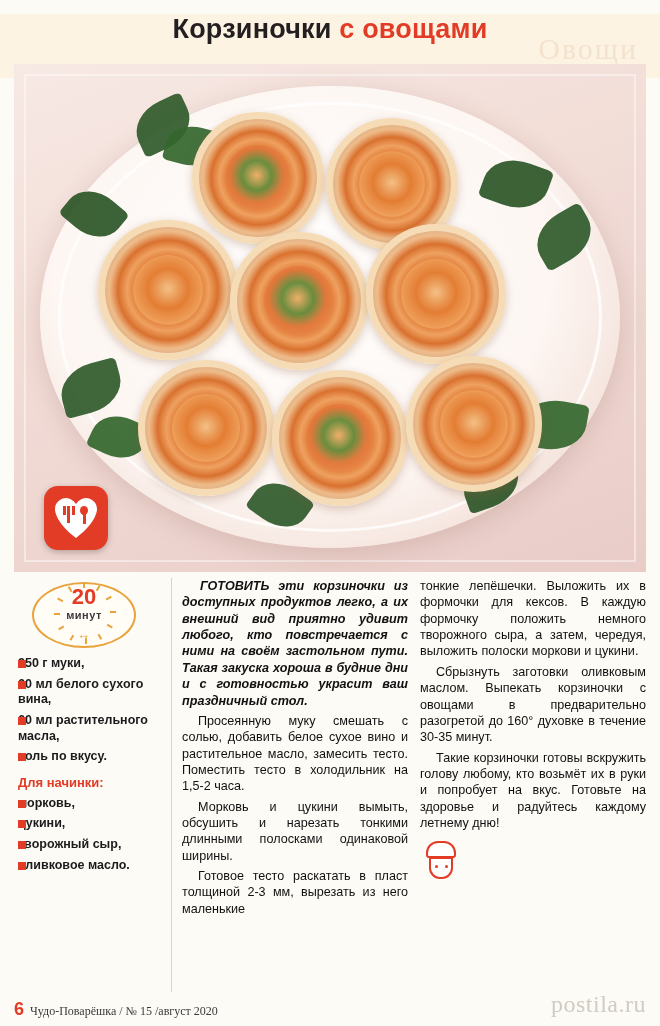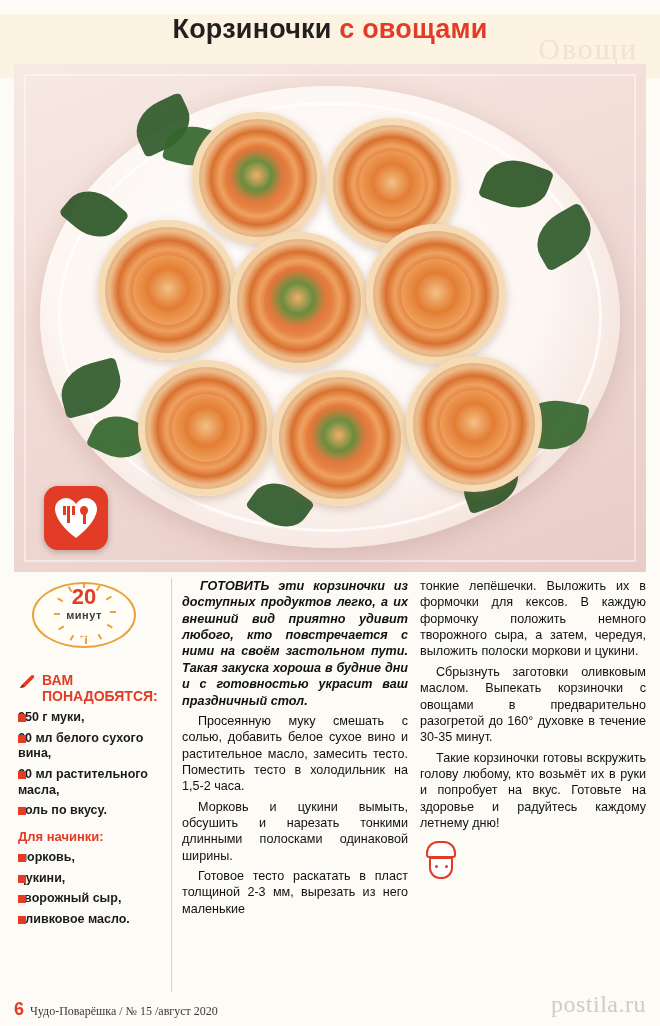--- a/index.html
+++ b/index.html
@@ -436,32 +436,20 @@
           <div class="tick" style="transform:rotate(240deg) translateX(-1px);"></div>
           <div class="tick" style="transform:rotate(270deg) translateX(-1px);"></div>
           <div class="tick" style="transform:rotate(300deg) translateX(-1px);"></div>
           <div class="tick" style="transform:rotate(330deg) translateX(-1px);"></div>
         </div>
         <div class="timer-num">20</div>
         <div class="timer-unit">минут</div>
         <div class="timer-arrow">↔</div>
       </div>
 
-      <div class="need-head">
-        <div class="pencil">
-          <svg width="18" height="18" viewBox="0 0 18 18">
-            <path d="M2 15 L4.2 11.6 L13.2 2.6 C13.9 1.9 15 1.9 15.7 2.6 C16.4 3.3 16.4 4.4 15.7 5.1 L6.7 14.1 Z" fill="#e23b26"></path>
-            <path d="M2 15 L4.2 11.6 L6.7 14.1 Z" fill="#8c2a1c"></path>
-          </svg>
-        </div>
-        <div class="txt">
-          <span>ВАМ</span><br>
-          <span>ПОНАДОБЯТСЯ:</span>
-        </div>
-      </div>
 
       <ul class="ing-list">
         <li>250 г муки,</li>
         <li>60 мл белого сухого вина,</li>
         <li>60 мл растительного масла,</li>
         <li>соль по вкусу.</li>
       </ul>
 
       <div class="sub-head">Для начинки:</div>
 

